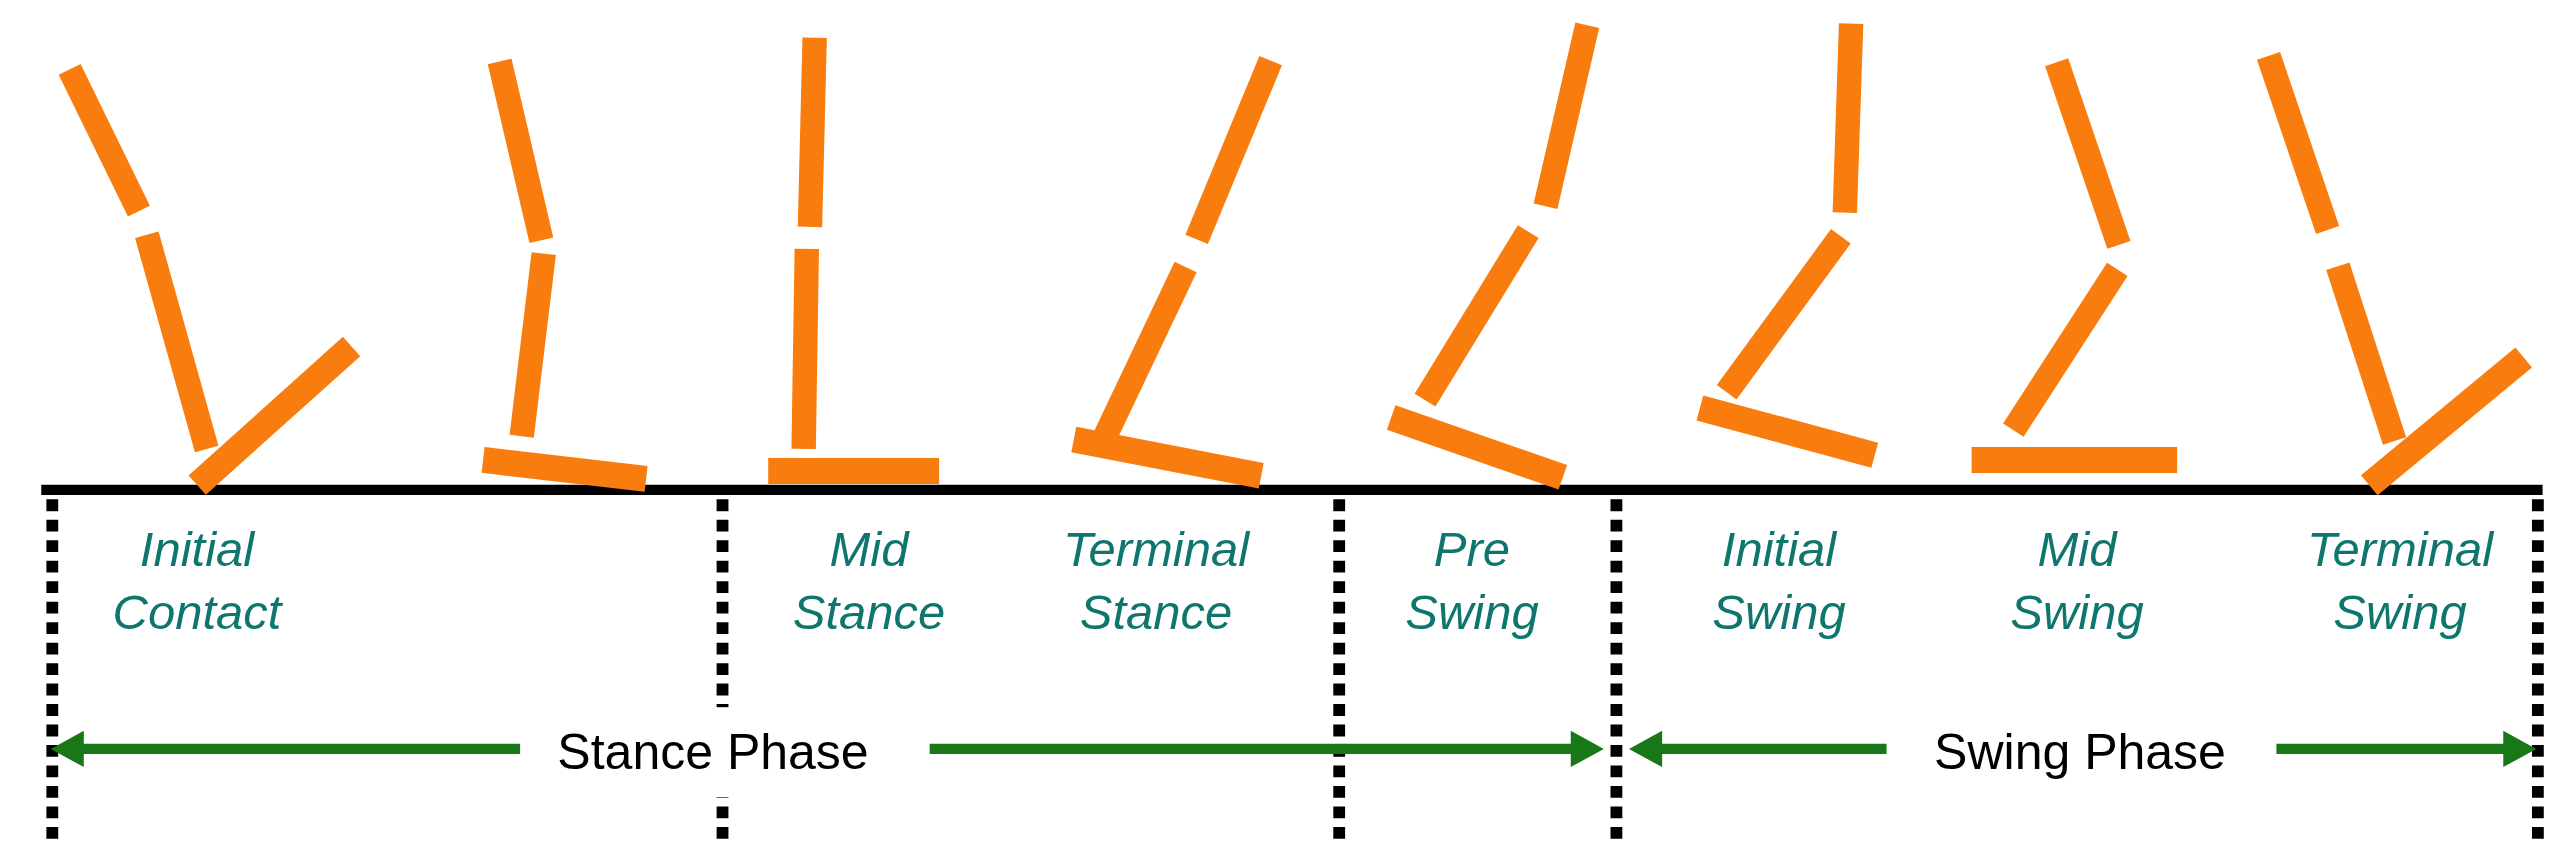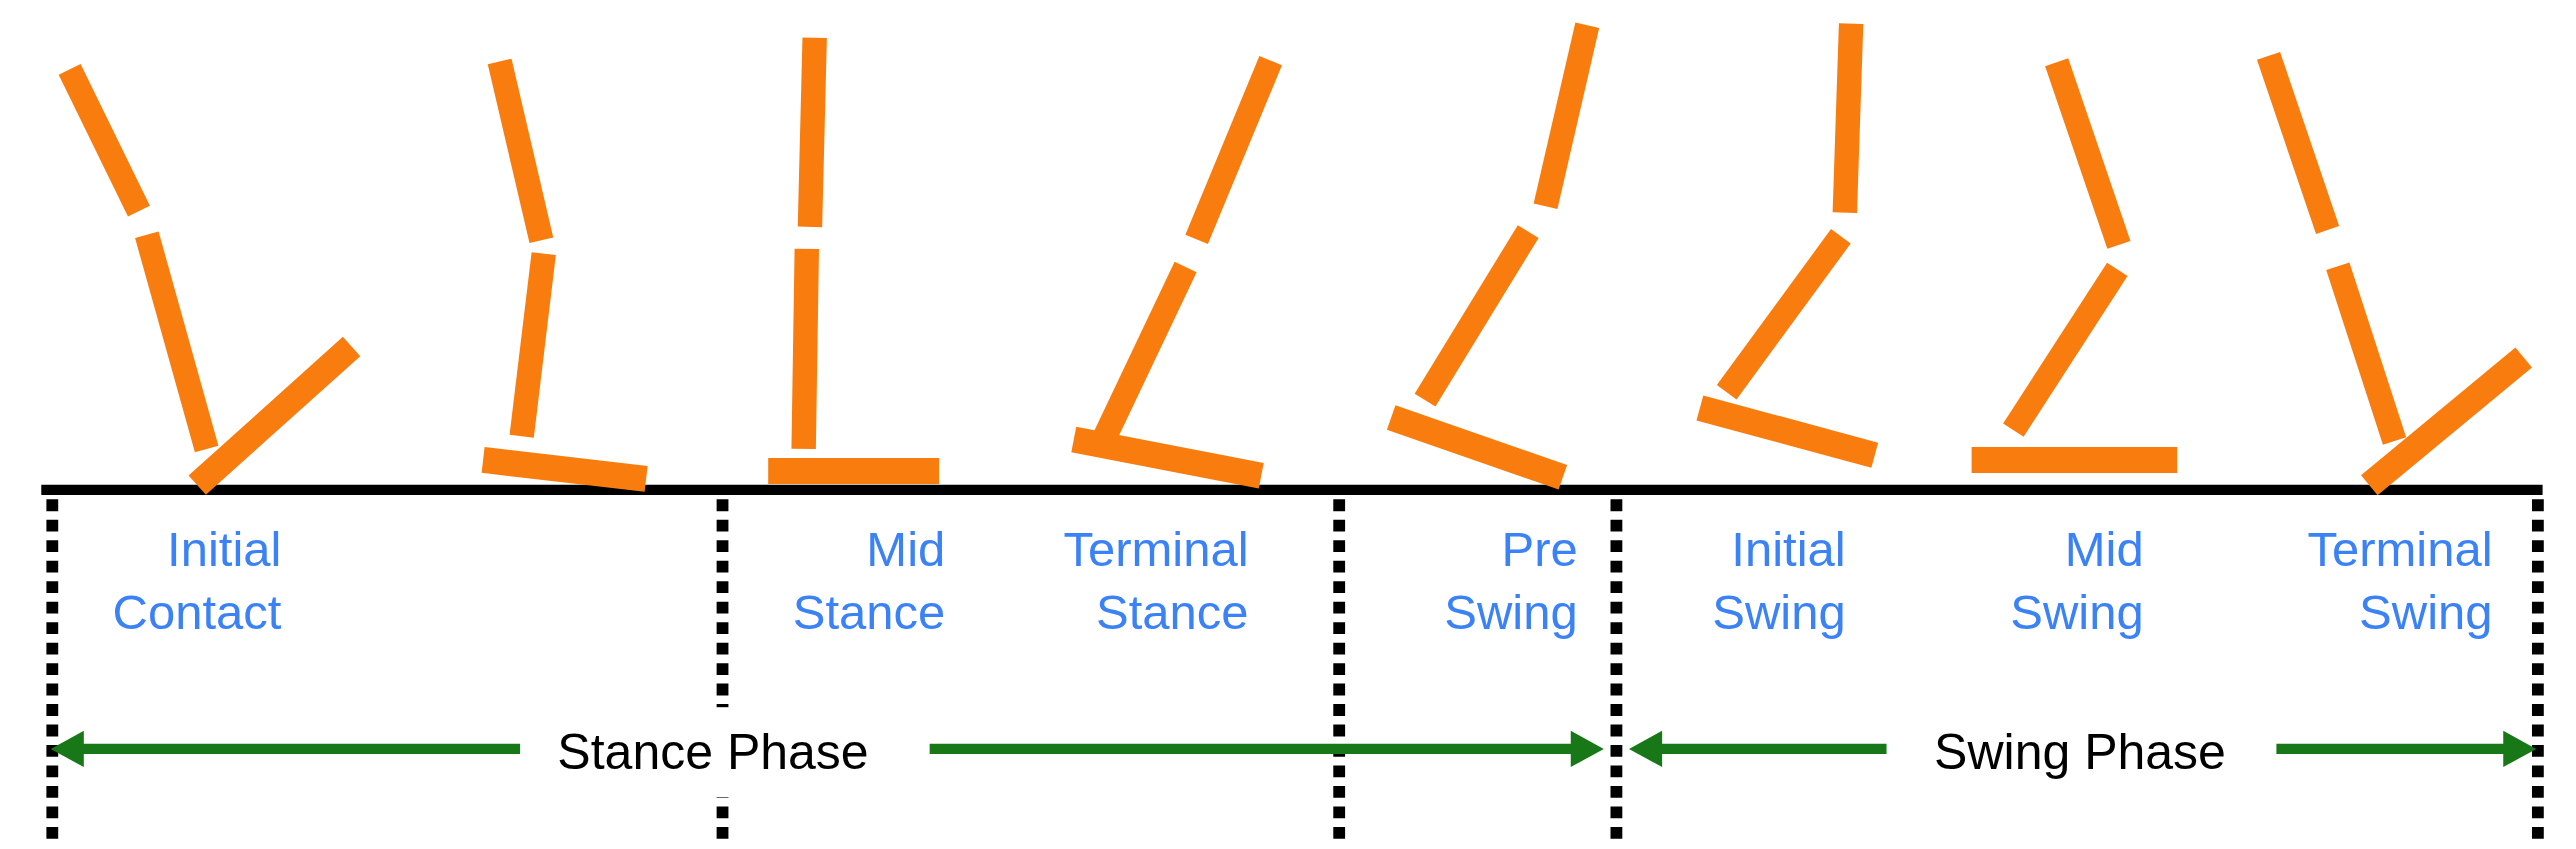--- a/index.html
+++ b/index.html
@@ -9,25 +9,26 @@
     height:849px;
     background:#ffffff;
     overflow:hidden;
     font-family:"Liberation Sans", sans-serif;
   }
   #diagram-svg{position:absolute;left:0;top:0;width:2576px;height:849px;}
   .phase-label{
     position:absolute;
     top:518px;
     transform:translateX(-50%);
-    text-align:right;
+    text-align:center;
     font-size:49px;
     line-height:63px;
-    color:#3b82f6;
+    color:#0f766e;
     white-space:nowrap;
+    font-style:italic;
   }
   .group-label{
     position:absolute;
     top:752px;
     transform:translate(-50%,-50%);
     font-size:50px;
     color:#000;
     background:#ffffff;
     padding:15.8px 14px;
     white-space:nowrap;
@@ -83,21 +84,21 @@
     <div>Contact</div>
   </div>
   <div class="phase-label" style="left: 869px;">
     <div>Mid</div>
     <div>Stance</div>
   </div>
   <div class="phase-label" style="left: 1156px;">
     <div>Terminal</div>
     <div>Stance</div>
   </div>
-  <div class="phase-label" style="left: 1511px;">
+  <div class="phase-label" style="left: 1472px;">
     <div>Pre</div>
     <div>Swing</div>
   </div>
   <div class="phase-label" style="left: 1779px;">
     <div>Initial</div>
     <div>Swing</div>
   </div>
   <div class="phase-label" style="left: 2077px;">
     <div>Mid</div>
     <div>Swing</div>

